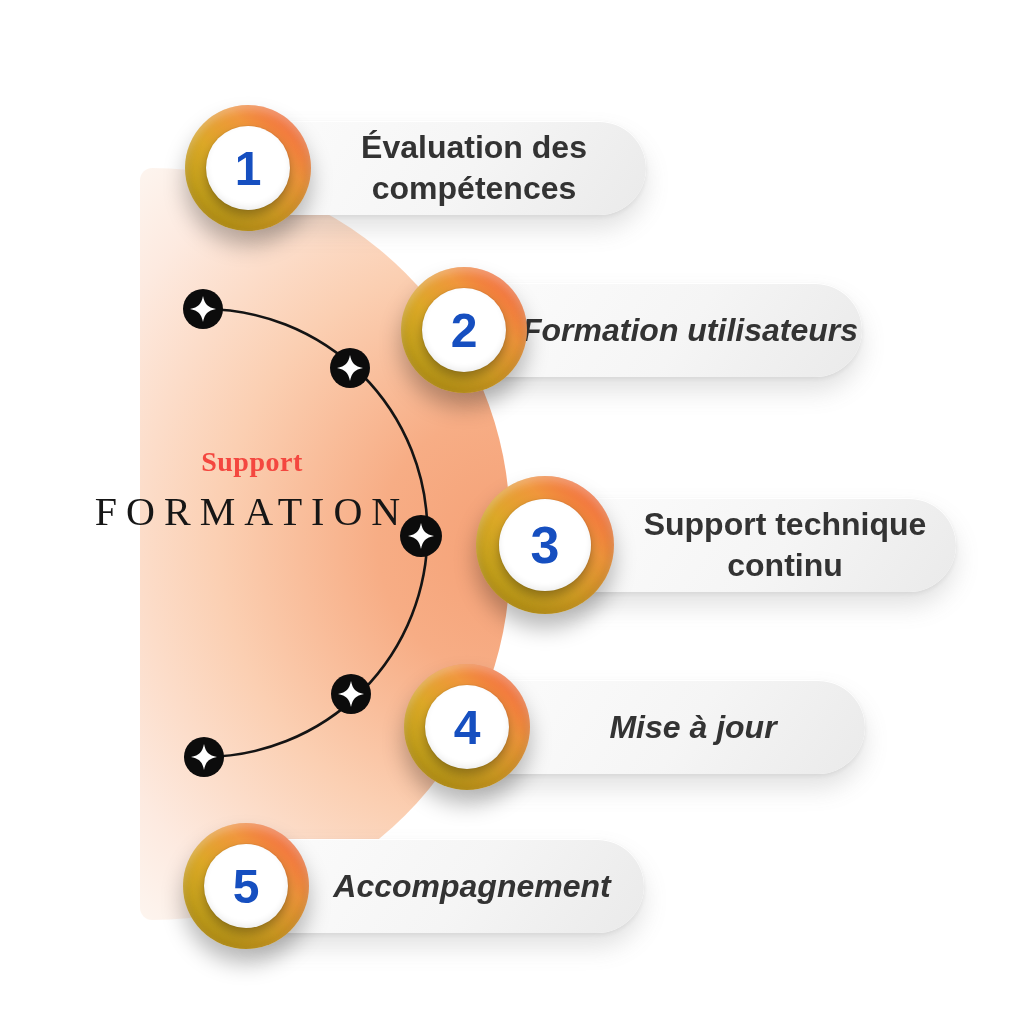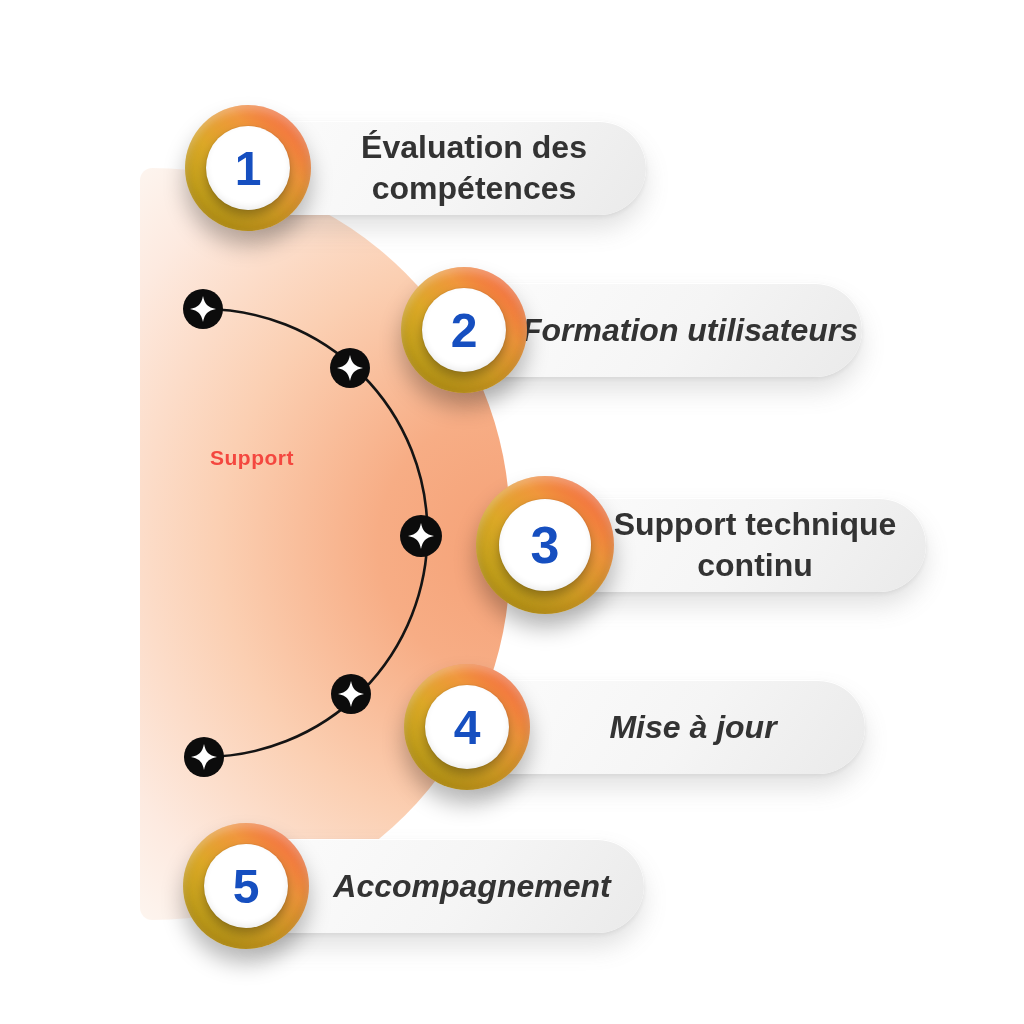--- a/index.html
+++ b/index.html
@@ -11,21 +11,21 @@
     position:absolute; left:140px; top:168px; width:370px; height:752px;
     border-radius:34px 999px 999px 34px;
     background: radial-gradient(circle at 100% 50%,
       #f5a176 0%, #f7ad85 25%, #fbcfb2 55%, #fdeae0 85%, #fdf5ef 100%);
     z-index:1;
   }
 
   .arc-svg { position:absolute; left:0; top:0; z-index:2; }
 
   .center-title { position:absolute; left:84px; top:446px; width:336px; text-align:center; z-index:3; }
-  .eyebrow { color:#f4473f; font-size:21px; font-weight:bold; letter-spacing:0.5px; margin:0 0 10px 0; }
+  .eyebrow { color:#f4473f; font-size:28px; font-weight:bold; letter-spacing:0.5px; margin:0 0 10px 0;font-family:Liberation Serif, serif; }
   .main-title { font-family:"Liberation Serif", serif; font-weight:400; font-size:40px;
                 letter-spacing:9px; color:#161616; white-space:nowrap; margin:0; }
 
   .step { position:absolute; z-index:4; }
 
   .pill {
     position:absolute; left:63px; top:16px; width:398px; height:94px;
     border-radius:16px 47px 47px 16px;
     background:linear-gradient(125deg, #fcfcfc 0%, #f5f5f5 55%, #eaeaea 100%);
     box-shadow: 0 14px 24px rgba(110,110,110,0.20), 0 2px 4px rgba(0,0,0,0.07),
@@ -56,21 +56,21 @@
   .step1 { left:185px; top:105px; }
   .step2 { left:401px; top:267px; }
   .step3 { left:476px; top:476px; }
   .step4 { left:404px; top:664px; }
   .step5 { left:183px; top:823px; }
 
   
   .step3 .badge { width:138px; height:138px; }
   .step3 .badge-inner { width:92px; height:92px; }
   .step3 .badge-number { font-size:52px; }
-  .step3 .pill { left:54px; top:22px; width:396px; }
+  .step3 .pill { left:84px; top:22px; width:396px; }
 </style>
 </head>
 <body>
 
 <div class="canvas">
 
   <div class="bg-blob"></div>
 
   <svg class="arc-svg" width="1024" height="1024" viewBox="0 0 1024 1024">
     <path d="M 203 309 A 224 224 0 0 1 204 757" fill="none" stroke="#141414" stroke-width="2.6"></path>
@@ -91,20 +91,21 @@
       <path d="M 0 -13 C 1.6 -4.8, 4.8 -1.6, 13 0 C 4.8 1.6, 1.6 4.8, 0 13 C -1.6 4.8, -4.8 1.6, -13 0 C -4.8 -1.6, -1.6 -4.8, 0 -13 Z" fill="#ffffff"></path>
     </g>
     <g transform="translate(204,757)">
       <circle r="20" fill="#0c0c0c"></circle>
       <path d="M 0 -13 C 1.6 -4.8, 4.8 -1.6, 13 0 C 4.8 1.6, 1.6 4.8, 0 13 C -1.6 4.8, -4.8 1.6, -13 0 C -4.8 -1.6, -1.6 -4.8, 0 -13 Z" fill="#ffffff"></path>
     </g>
   </svg>
 
   <div class="center-title">
     <div class="eyebrow">Support</div>
+    <div class="main-title">FORMATION</div>
   </div>
 
   <div class="step step1 two-line">
     <div class="pill two-line">
       <div class="label">Évaluation des compétences</div>
     </div>
     <div class="badge">
       <div class="badge-inner">
         <span class="badge-number">1</span>
       </div>

